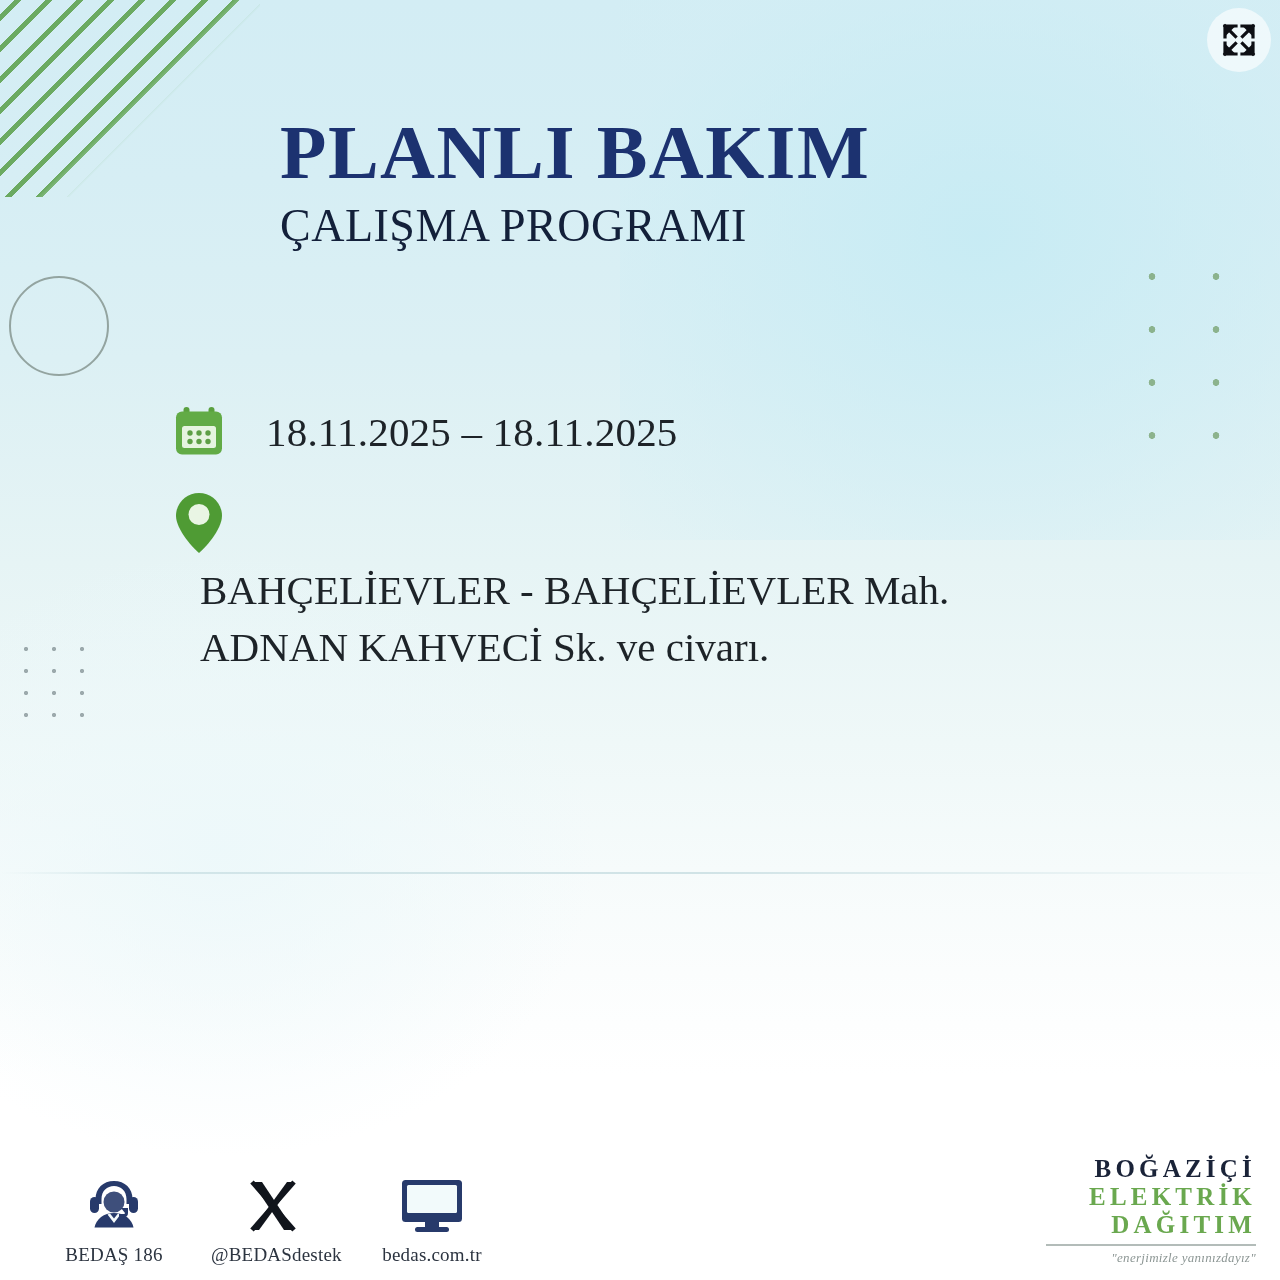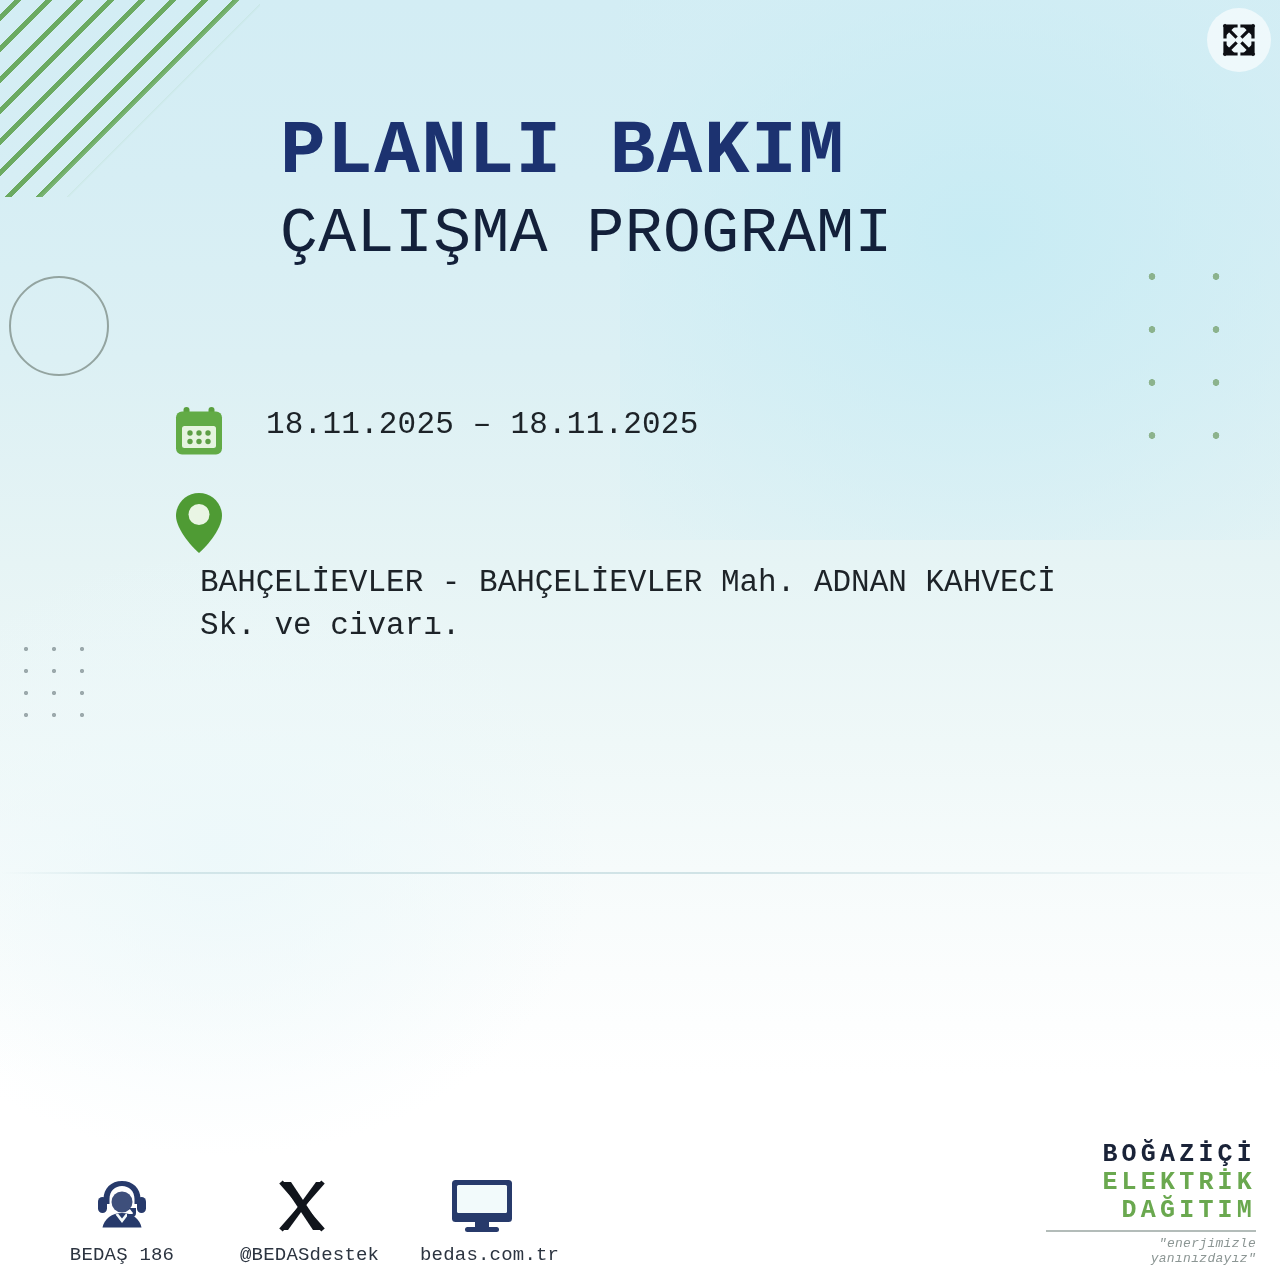--- a/index.html
+++ b/index.html
@@ -5,21 +5,21 @@
   html, body {
     margin: 0;
     padding: 0;
     background: #ffffff;
   }
   #poster {
     position: relative;
     width: 1280px;
     height: 1280px;
     overflow: hidden;
-    font-family: Liberation Mono, monospace;
+    font-family: Liberation Serif, serif;
     background:
       linear-gradient(180deg,
         #d3edf4 0%,
         #d6eef4 14%,
         #dcf0f4 28%,
         #e6f4f5 44%,
         #eff8f8 58%,
         #f6fbfb 68%,
         #fbfdfd 76%,
         #ffffff 84%,
@@ -116,21 +116,21 @@
     font-size: 76px;
     line-height: 0.96;
     font-weight: 700;
     letter-spacing: 1.5px;
     color: #1c3270;
     margin: 0;
     white-space: nowrap;
     font-stretch: condensed;
   }
   .title-sub {
-    font-size: 63px;
+    font-size: 46px;
     line-height: 1.02;
     font-weight: 400;
     letter-spacing: 0.5px;
     color: #13203a;
     margin: 14px 0 0 0;
     white-space: nowrap;
   }
 
   
   .info-list {
@@ -150,43 +150,43 @@
     flex: 0 0 auto;
     width: 66px;
     height: 66px;
     display: flex;
     align-items: center;
     justify-content: center;
   }
   .info-icon svg { display:block; }
   .info-text {
     margin-left: 34px;
-    font-size: 31px;
+    font-size: 41px;
     line-height: 1.38;
     color: #1d2328;
     font-weight: 400;
     padding-top: 6px;
     max-width: 880px;
   }
   .info-text.mono-num { letter-spacing: 0.2px; }
 
   
   .footer {
     position: absolute;
     left: 0; right: 0;
     bottom: 0;
     height: 200px;
   }
   .contacts {
     position: absolute;
-    left: 60px;
+    left: 52px;
     bottom: 14px;
     display: flex;
     align-items: flex-end;
-    gap: 56px;
+    gap: 35px;
   }
   .contact {
     width: 124px;
     text-align: center;
   }
   .contact-ico {
     height: 72px;
     display: flex;
     align-items: flex-end;
     justify-content: center;

